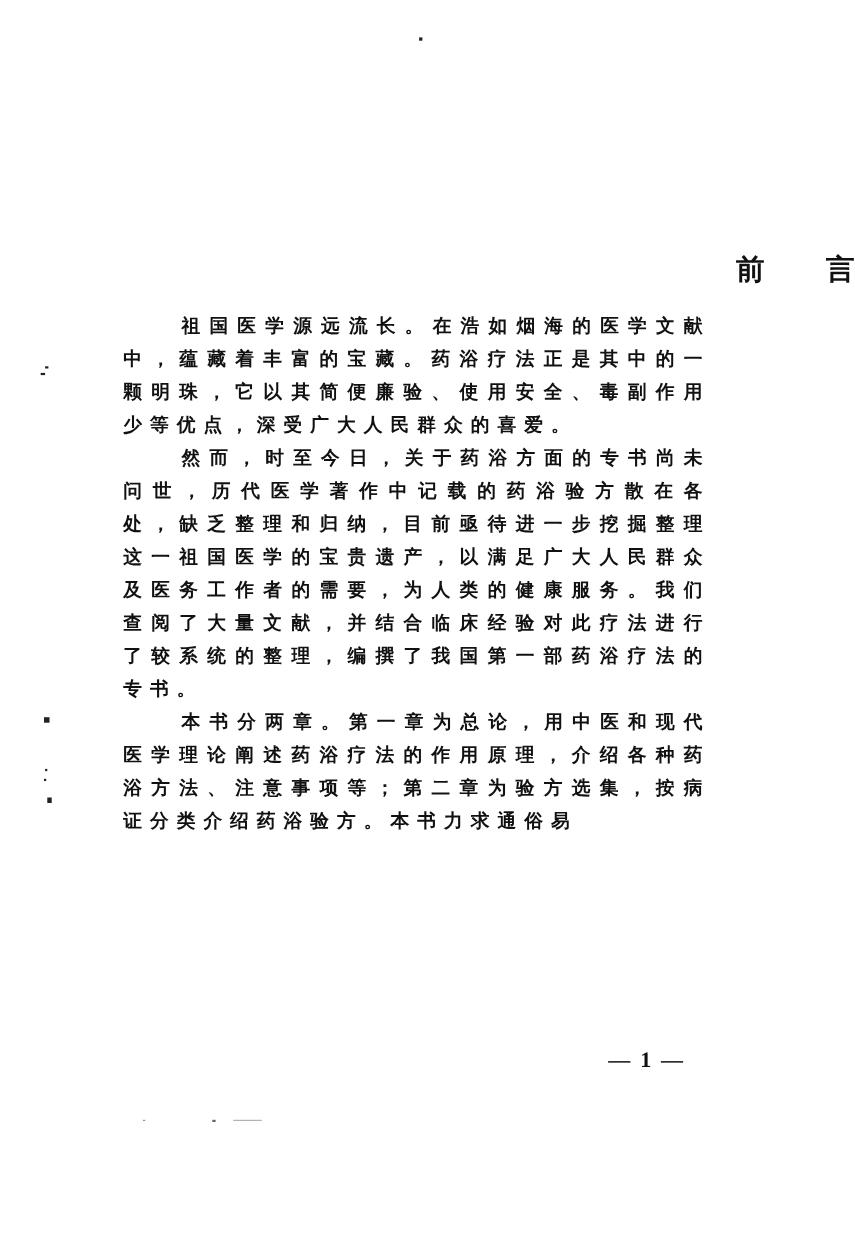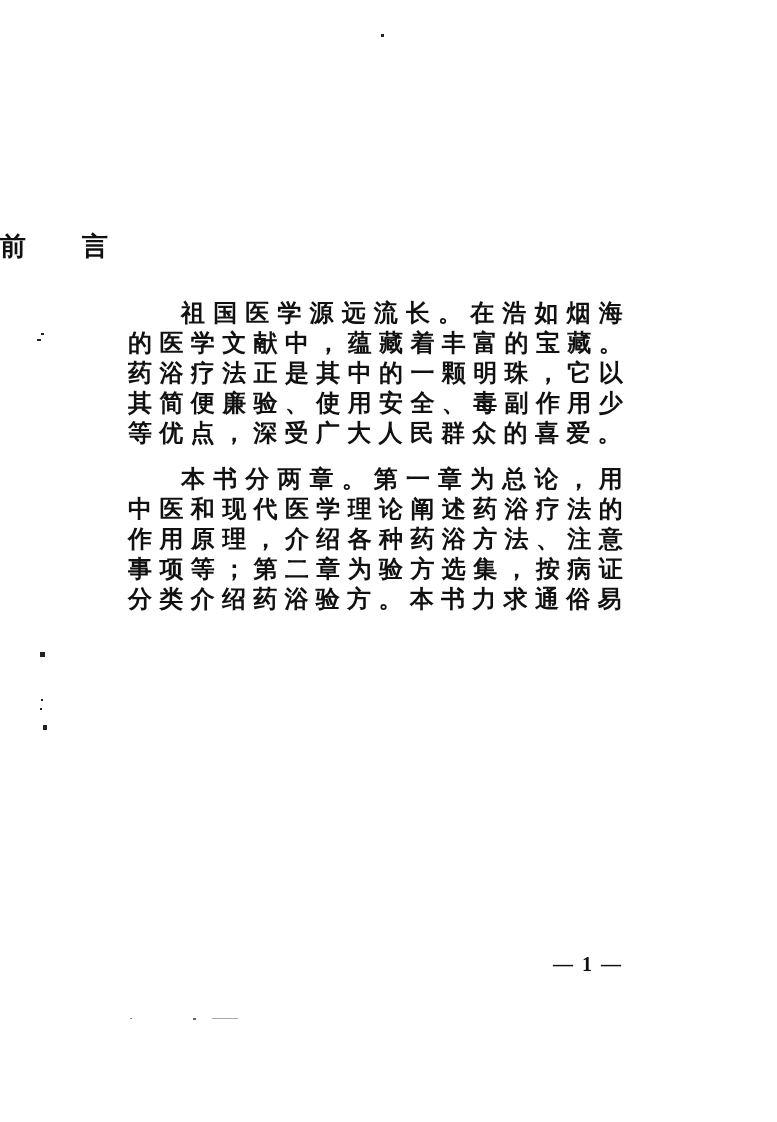--- a/index.html
+++ b/index.html
@@ -20,42 +20,42 @@
       left: 0; top: 0;
       width: 777px;
       height: 1122px;
       background: #ffffff;
     }
     .title {
       position: absolute;
       top: 212px;
       left: 0;
       width: 777px;
-      text-align: left;
+      text-align: right;
       font-family: "DejaVu Sans", "Liberation Sans", sans-serif;
       font-weight: bold;
       font-size: 26px;
       line-height: 34px;
       letter-spacing: 0;
     }
     .title span {
       display: inline-block;
     }
     .title .gap {
       width: 56px;
     }
     .body-text {
       position: absolute;
       left: 112px;
       top: 282px;
       width: 534px;
     }
     .para {
-      margin: 16px;
-      font-size: 24px;
+      margin: 0;
+      font-size: 17px;
       line-height: 30px;
       letter-spacing: 7.3px;
       text-align: justify;
       text-indent: 53px;
       word-break: break-all;
       font-weight: bold;
     }
     .page-number {
       position: absolute;
       left: 553px;
@@ -86,17 +86,18 @@
   <div class="speck" style="left:130px;top:1018px;width:2px;height:1px;background:#888;"></div>
   <div class="speck" style="left:193px;top:1018px;width:3px;height:2px;background:#666;"></div>
   <div class="speck" style="left:212px;top:1018px;width:26px;height:1px;background:#aaa;"></div>
 
   <h1 class="title">
     <span>前</span><span class="gap"></span><span>言</span>
   </h1>
 
   <div class="body-text">
     <p class="para">祖国医学源远流长。在浩如烟海的医学文献中，蕴藏着丰富的宝藏。药浴疗法正是其中的一颗明珠，它以其简便廉验、使用安全、毒副作用少等优点，深受广大人民群众的喜爱。</p>
+    <p class="para">然而，时至今日，关于药浴方面的专书尚未问世，历代医学著作中记载的药浴验方散在各处，缺乏整理和归纳，目前亟待进一步挖掘整理这一祖国医学的宝贵遗产，以满足广大人民群众及医务工作者的需要，为人类的健康服务。我们查阅了大量文献，并结合临床经验对此疗法进行了较系统的整理，编撰了我国第一部药浴疗法的专书。</p>
     <p class="para">本书分两章。第一章为总论，用中医和现代医学理论阐述药浴疗法的作用原理，介绍各种药浴方法、注意事项等；第二章为验方选集，按病证分类介绍药浴验方。本书力求通俗易</p>
   </div>
 
   <div class="page-number">— 1 —</div>
 </div>
 
 </body></html>

